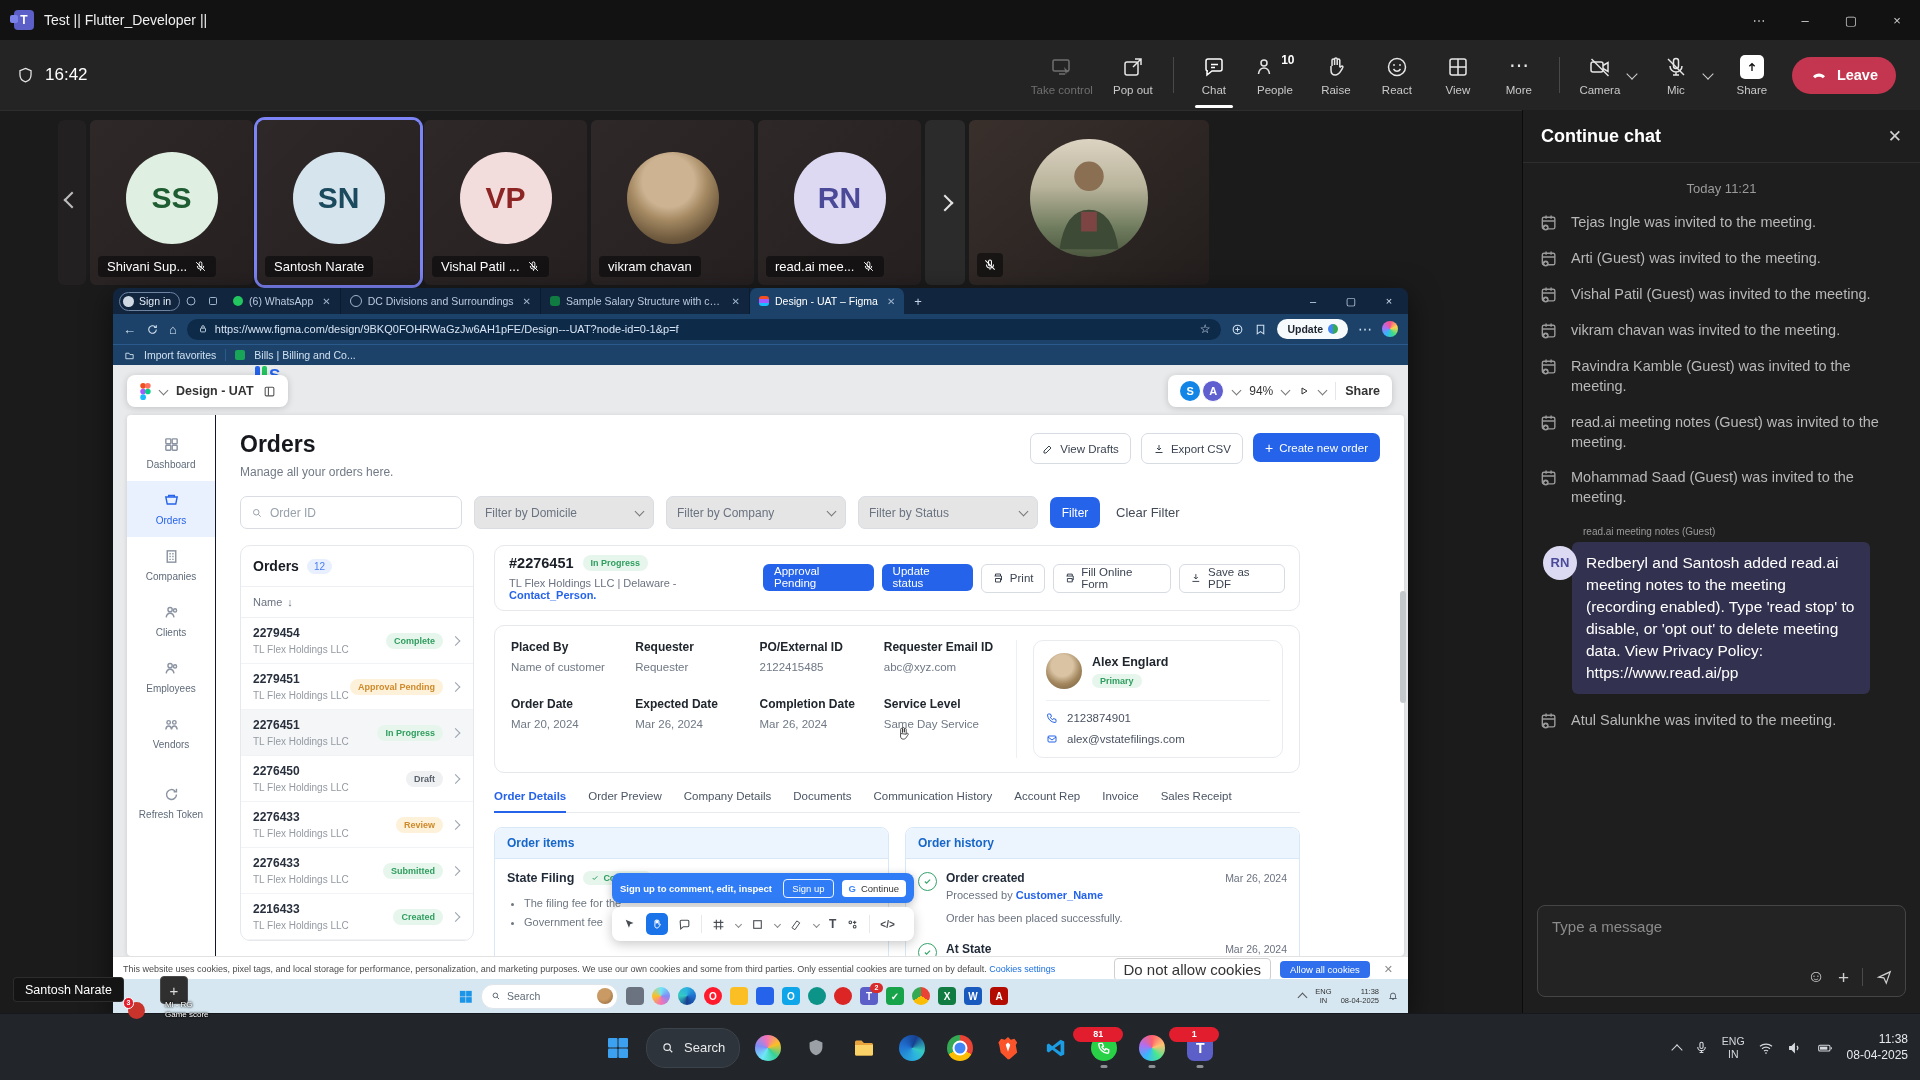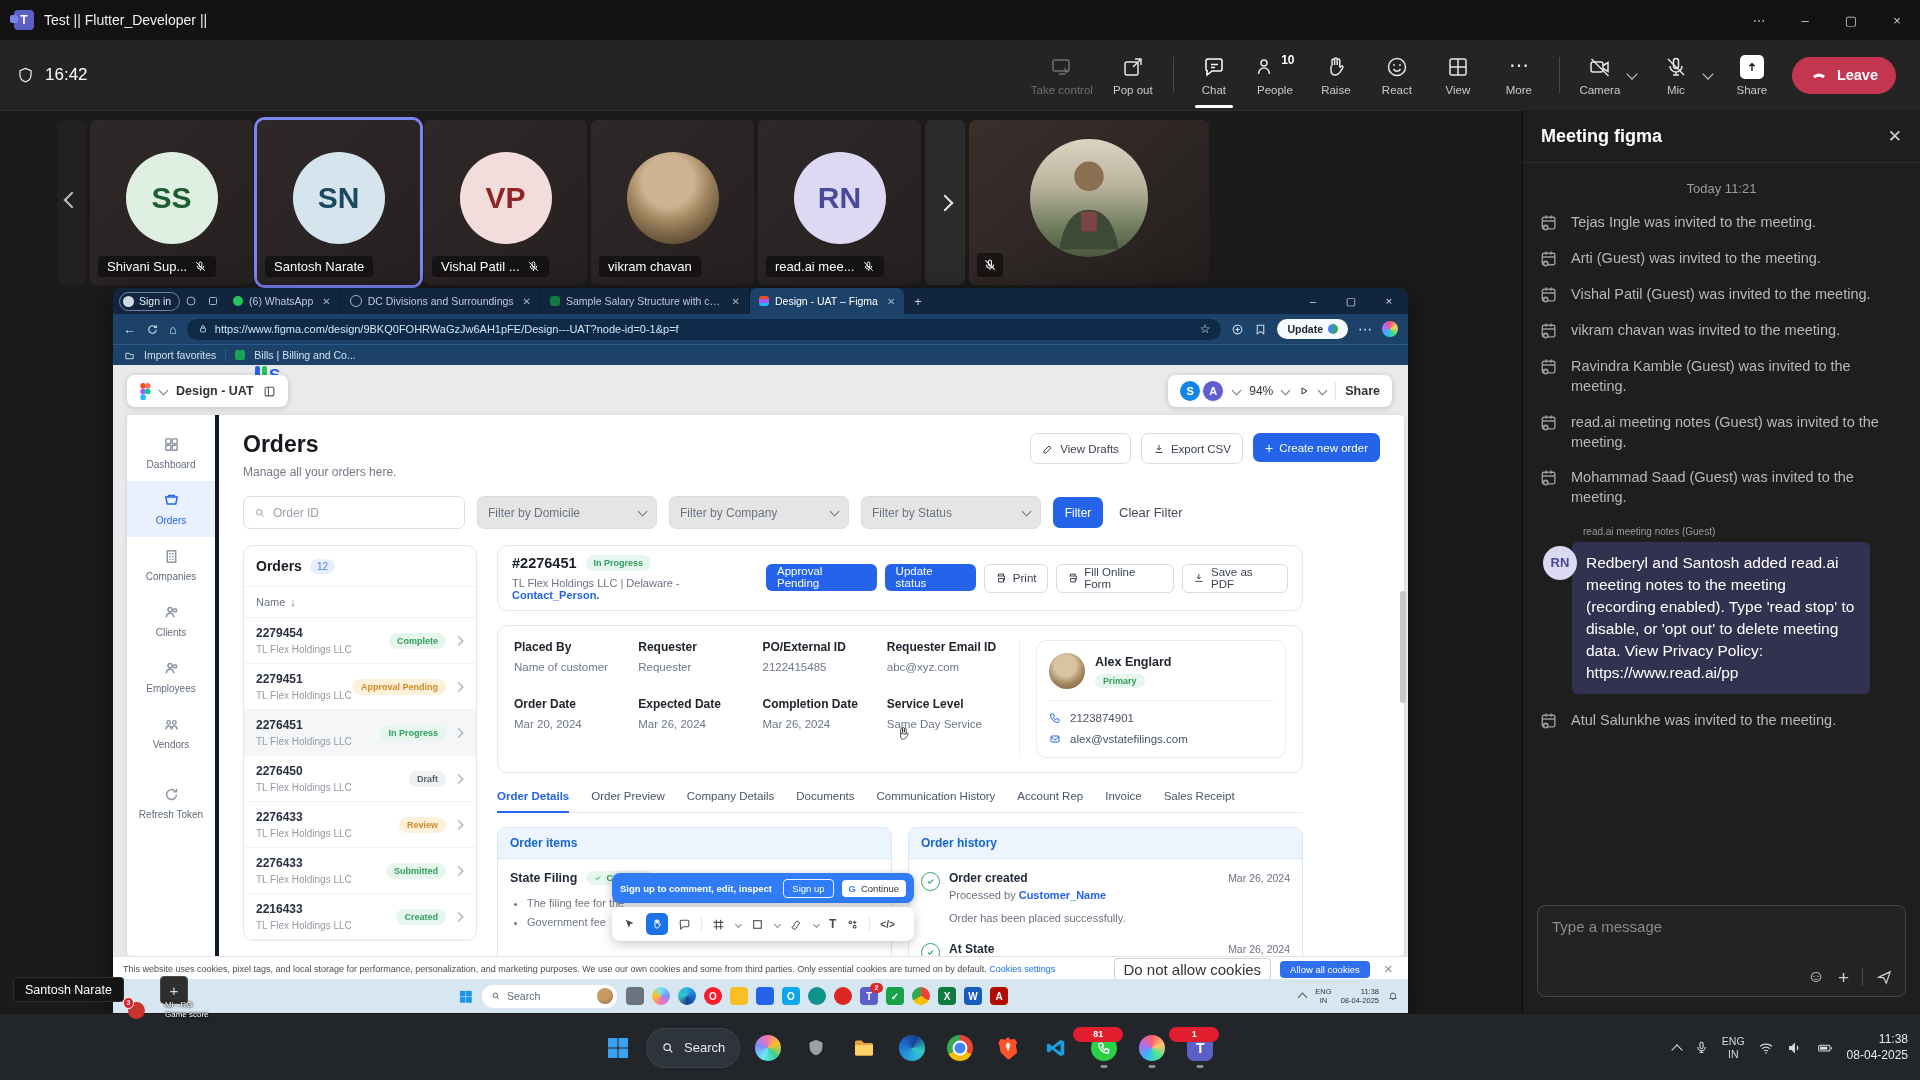--- a/index.html
+++ b/index.html
@@ -82,21 +82,21 @@
   .canvas-logo{position:absolute;left:142px;top:1px;z-index:4;display:flex;gap:2px;align-items:flex-start;}
   .av-s{width:20px;height:20px;border-radius:50%;background:#1285e6;color:#fff;font-size:11px;font-weight:bold;display:flex;align-items:center;justify-content:center;}
   .av-a{width:20px;height:20px;border-radius:50%;background:#5f5fd0;color:#fff;font-size:11px;font-weight:bold;display:flex;align-items:center;justify-content:center;margin-left:-7px;border:1.5px solid #fff;}
   .zoomtx{font-size:12px;color:#333;}
   .fdivv{width:1px;height:18px;background:#e4e6ea;}
   .sharetx{font-size:12.5px;font-weight:600;color:#333;}
   .pg-scroll{position:absolute;right:2px;top:226px;width:6px;height:112px;background:#c4c8cd;border-radius:3px;z-index:6;}
 
   
   .frame{position:absolute;left:14px;top:50px;width:1277px;height:541px;background:#fff;border-radius:4px;box-shadow:0 1px 5px rgba(0,0,0,.13);display:flex;overflow:hidden;}
-  .sidebar{width:88px;border-right:4px solid #0f172a;padding-top:10px;display:flex;flex-direction:column;flex:none;}
+  .sidebar{width:88px;border-right:1px solid #0f172a;padding-top:10px;display:flex;flex-direction:column;flex:none;}
   .sb-item{display:flex;flex-direction:column;align-items:center;gap:6px;padding:11px 0;color:#5f6b7a;font-size:10px;}
   .sb-item svg{stroke:#8a93a1;}
   .sb-item.active{background:#eaf1fe;color:#2563eb;}
   .sb-item.active svg{stroke:#2563eb;}
   .main{flex:1;position:relative;padding:16px 24px 0 24px;min-width:0;}
   .h1{font-size:23px;font-weight:bold;color:#16181d;}
   .sub{font-size:12px;color:#717a86;margin-top:7px;}
   .hdr-btns{position:absolute;top:18px;right:24px;display:flex;gap:10px;}
   .obtn{height:29px;border:1px solid #d7dbe2;border-radius:7px;background:#fff;display:flex;align-items:center;gap:6px;padding:0 11px;font-size:11.5px;color:#3c4452;}
   .bbtn{height:29px;border-radius:7px;background:#2563eb;color:#fff;display:flex;align-items:center;gap:6px;padding:0 12px;font-size:11.5px;border:none;}
@@ -989,21 +989,21 @@
         <span class="gb-badge">3</span>
       </div>
     <div class="gb-tx">
       <div>Mi - RG</div>
       <div>Game score</div>
     </div>
   </div>
 
   <div class="chatp">
     <div class="cp-head">
-      <span class="cp-title">Meeting figma</span>
+      <span class="cp-title">Continue chat</span>
       <span class="cp-x">✕</span>
     </div>
     <div class="cp-body">
       <div class="day">Today 11:21</div>
 
       <div class="ev">
         <svg width="20" height="20" viewBox="0 0 24 24" fill="none" stroke="#9b9b9b" stroke-width="1.7">
             <rect x="4" y="5" width="15" height="14" rx="2"></rect>
             <path d="M4 9.5h15M8.5 3v4M14.5 3v4"></path>
             <circle cx="8" cy="17.5" r="3.6" fill="#9b9b9b" stroke="none"></circle>

